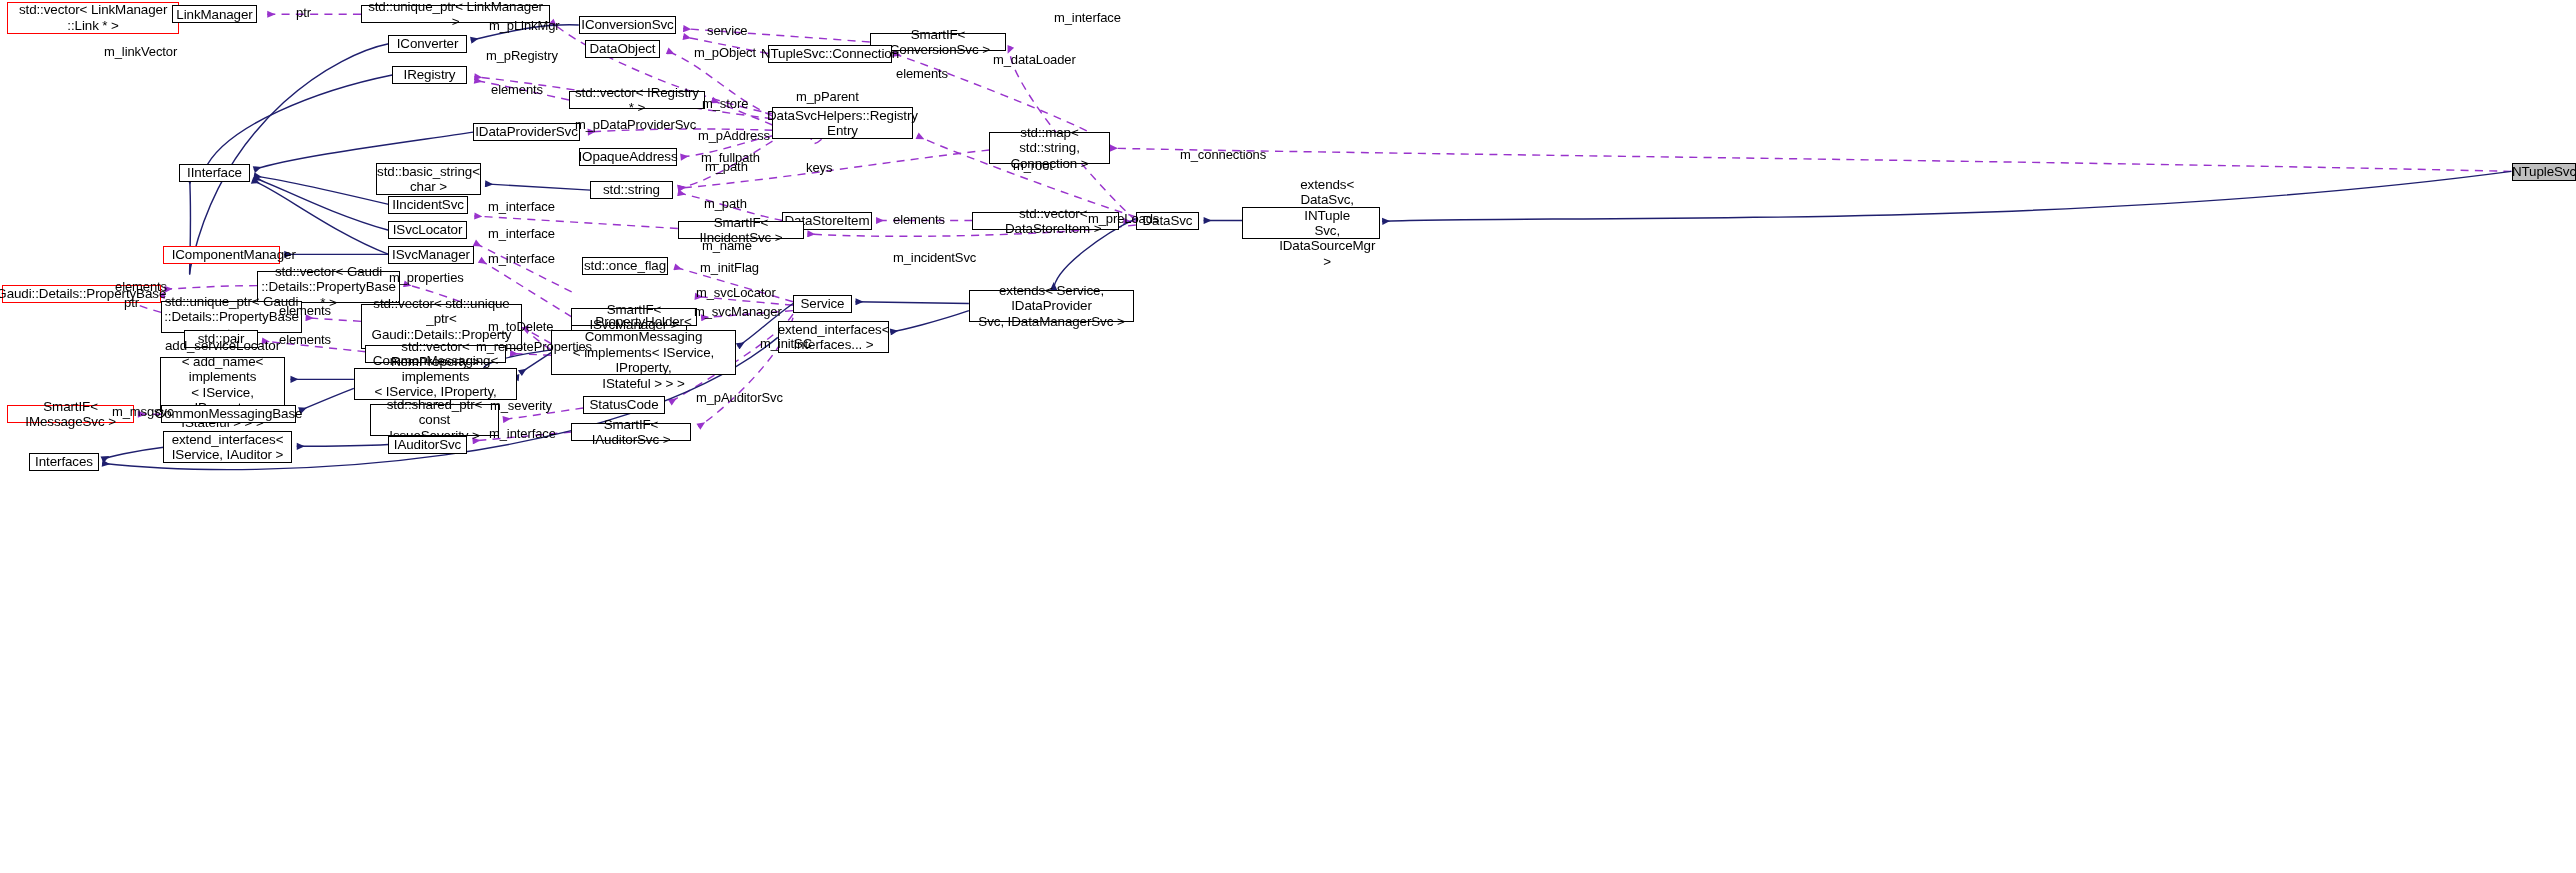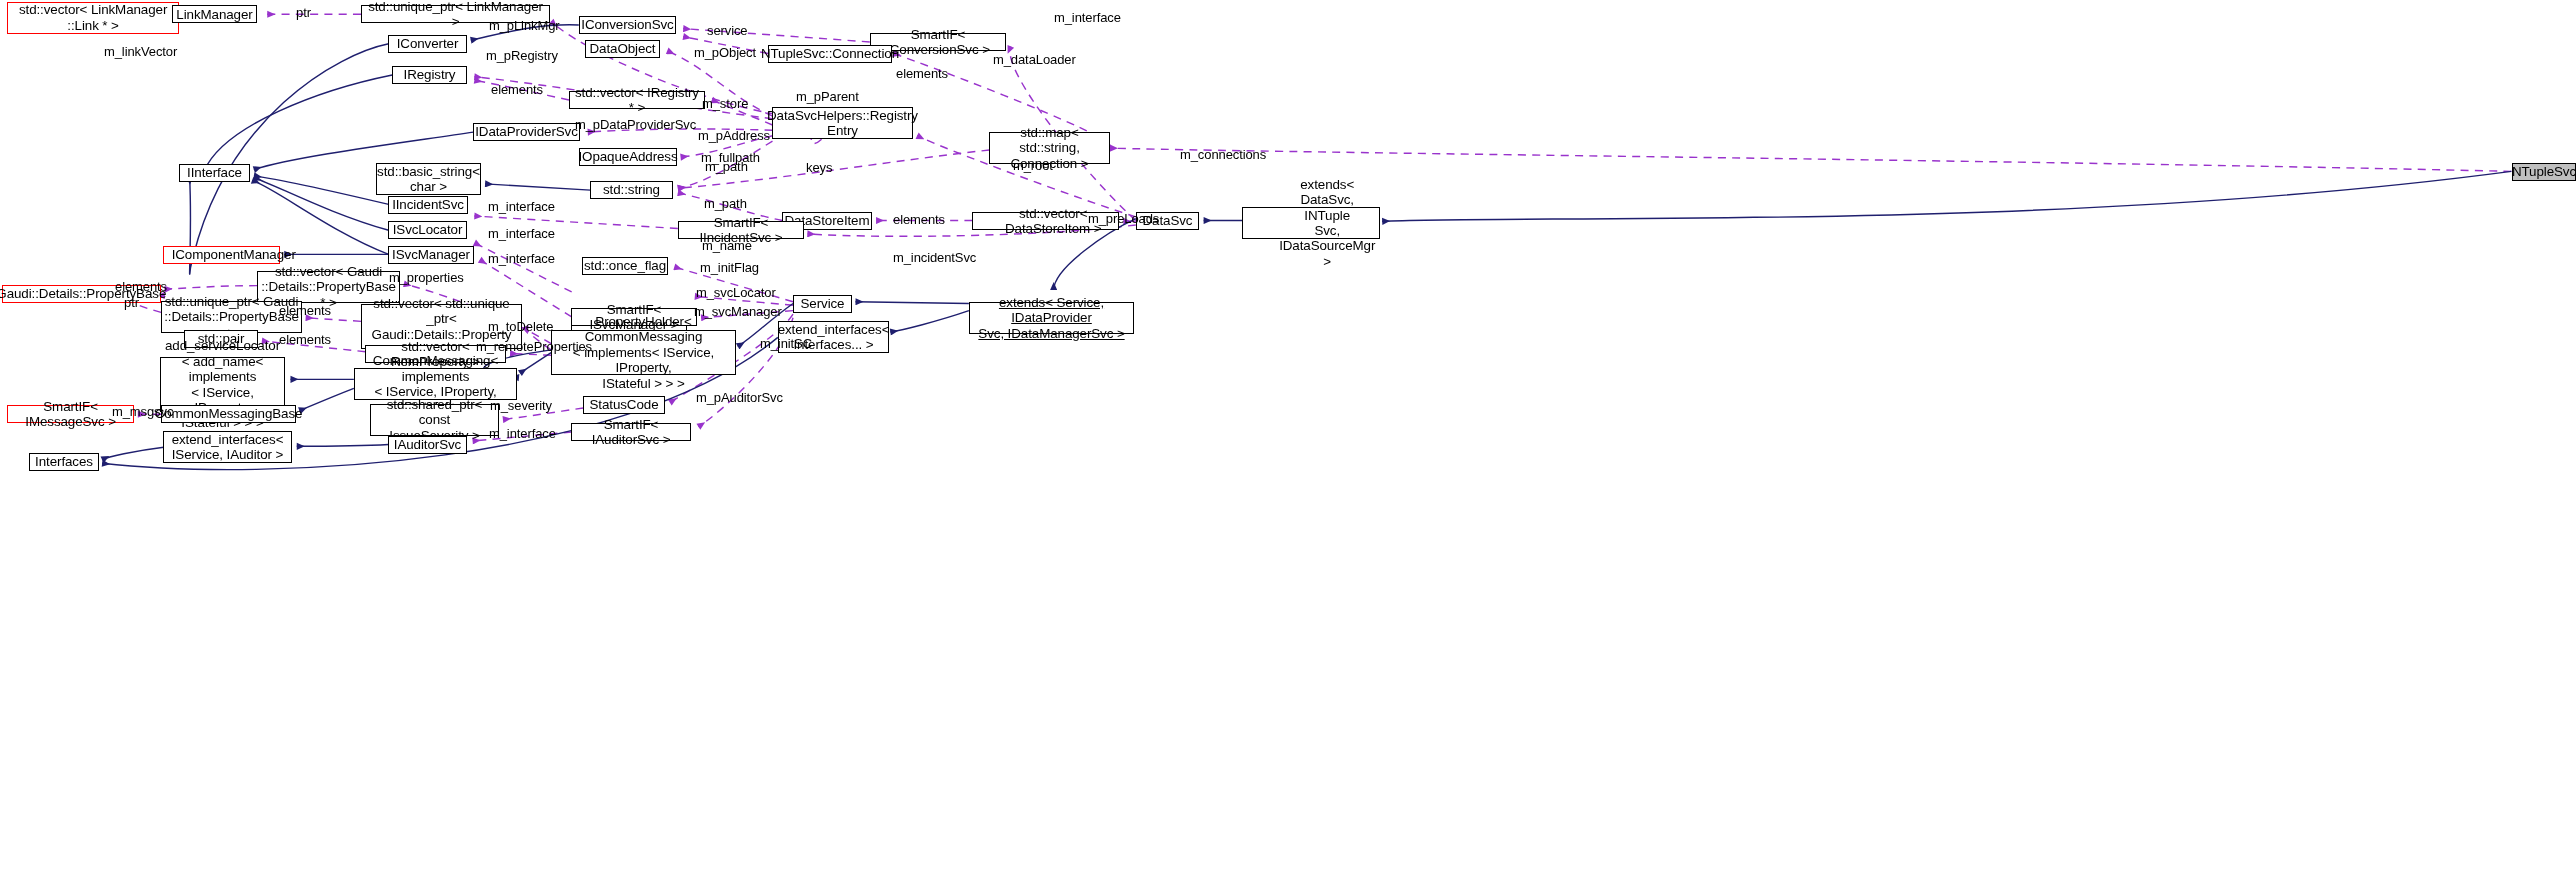--- a/index.html
+++ b/index.html
@@ -154,21 +154,21 @@
 Svc, IDataSourceMgr &gt;</div>
       <div class="node" style="left: 388px; top: 221px; width: 79px; height: 18px;">ISvcLocator</div>
       <div class="node" style="left: 678px; top: 221px; width: 126px; height: 18px;">SmartIF&lt; IIncidentSvc &gt;</div>
       <div class="node" style="left: 388px; top: 246px; width: 86px; height: 18px;">ISvcManager</div>
       <div class="node red" style="left: 163px; top: 246px; width: 117px; height: 18px; padding-left: 28px;">IComponentManager</div>
       <div class="node" style="left: 582px; top: 257px; width: 86px; height: 18px;">std::once_flag</div>
       <div class="node" style="left: 257px; top: 271px; width: 143px; height: 32px;">std::vector&lt; Gaudi
 ::Details::PropertyBase * &gt;</div>
       <div class="node red" style="left: 1.8px; top: 285px; width: 159px; height: 18px;">Gaudi::Details::PropertyBase</div>
       <div class="node" style="left: 571px; top: 283px; width: 116px; height: 34px; margin-top: 27px;">SmartIF&lt; ISvcLocator &gt;</div>
-      <div class="node" style="left: 969px; top: 302px; width: 165px; height: 32px; text-decoration: underline;">extends&lt; Service, IDataProvider
+      <div class="node" style="left: 969px; top: 290px; width: 165px; height: 32px;">extends&lt; Service, IDataProvider
 Svc, IDataManagerSvc &gt;</div>
       <div class="node" style="left: 793px; top: 295px; width: 59px; height: 18px;">Service</div>
       <div class="node" style="left: 161px; top: 301px; width: 141px; height: 32px;">std::unique_ptr&lt; Gaudi
 ::Details::PropertyBase &gt;</div>
       <div class="node" style="left: 361px; top: 304px; width: 161px; height: 45px;">std::vector&lt; std::unique
 _ptr&lt; Gaudi::Details::Property
 Base &gt; &gt;</div>
       <div class="node" style="left: 571px; top: 308px; width: 126px; height: 18px;">SmartIF&lt; ISvcManager &gt;</div>
       <div class="node" style="left: 778px; top: 321px; width: 111px; height: 32px;">extend_interfaces&lt;
 Interfaces... &gt;</div>

